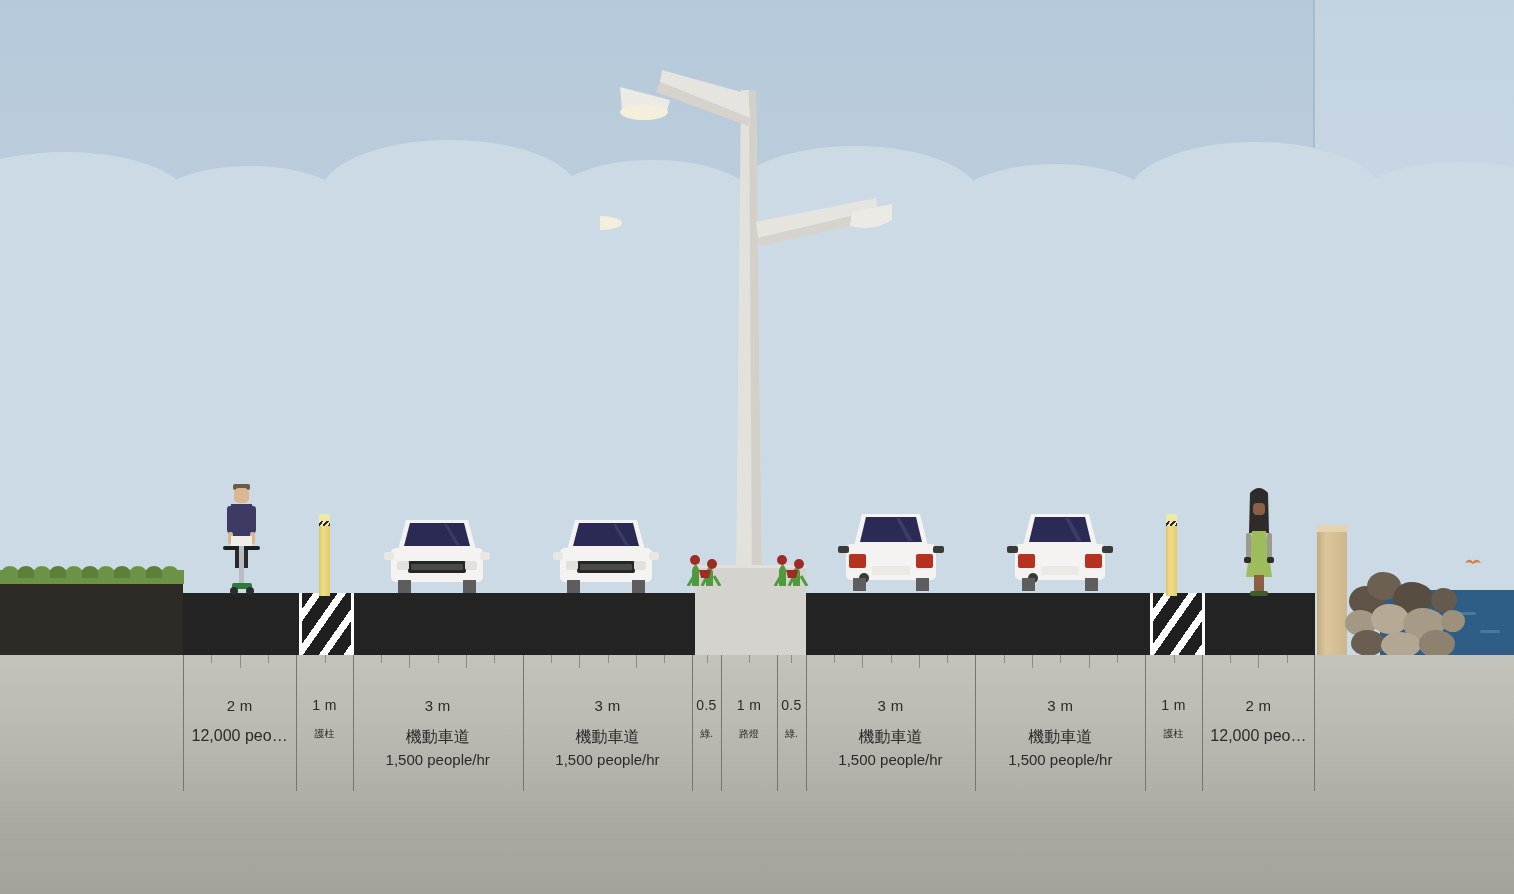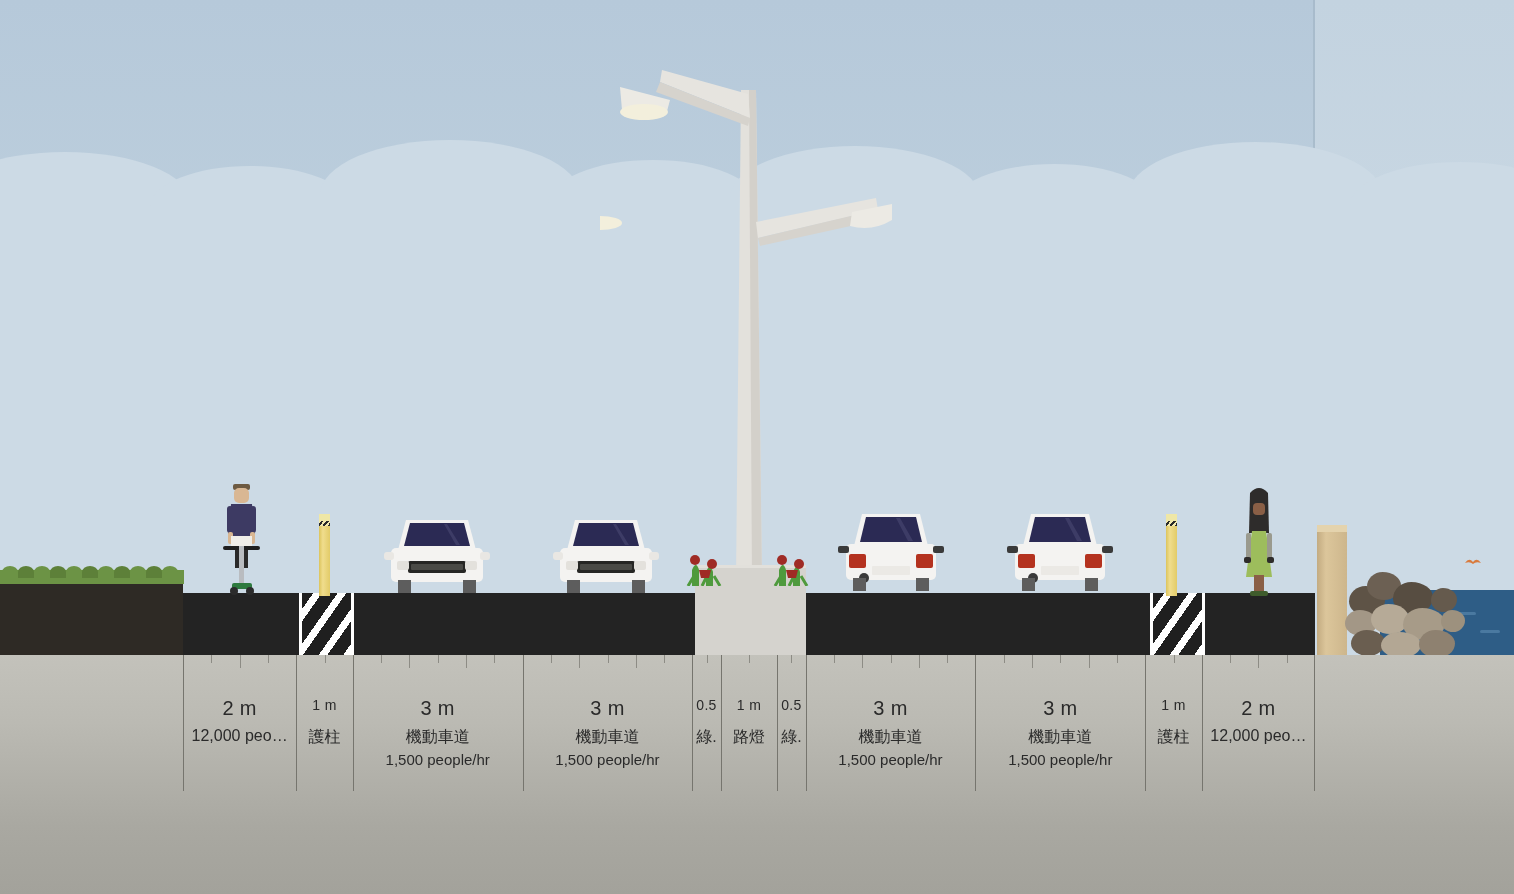--- a/index.html
+++ b/index.html
@@ -80,27 +80,27 @@
   .boat{position:absolute;left:1417px;top:588px;width:14px;height:9px;}
 
   
   .ruler{position:absolute;left:183px;top:655px;width:1132px;height:136px;}
   .tickrow{position:absolute;left:0;top:0;width:1132px;height:13px;}
   .tick{position:absolute;top:0;width:1px;height:13px;background:#8d8c85;}
   .seg{position:absolute;top:0;height:136px;}
   .seg .vline{position:absolute;left:0;top:0;width:1px;height:136px;background:#76756e;}
   .seg .vline.r{left:auto;right:0;}
   .seg-dim{position:absolute;left:0;width:100%;top:42px;text-align:center;
-     font-size:20px;color:#2a2a2a;letter-spacing:.3px;white-space:nowrap;}
+     font-size:15px;color:#2a2a2a;letter-spacing:.3px;white-space:nowrap;}
   .seg-name{position:absolute;left:0;width:100%;top:72px;text-align:center;
      font-size:16px;color:#2a2a2a;white-space:nowrap;overflow:hidden;}
   .seg-sub{position:absolute;left:0;width:100%;top:96px;text-align:center;
      font-size:15px;color:#2a2a2a;white-space:nowrap;}
   .seg.narrow .seg-dim{font-size:14px;}
-  .seg.narrow .seg-name{font-size:16px;}
+  .seg.narrow .seg-name{font-size:10px;}
 </style>
 </head>
 <body>
 
 <div id="stage">
 
   <div class="sky"></div>
   <div class="sky-right-panel"></div>
   <div class="sky-seam"></div>
 

